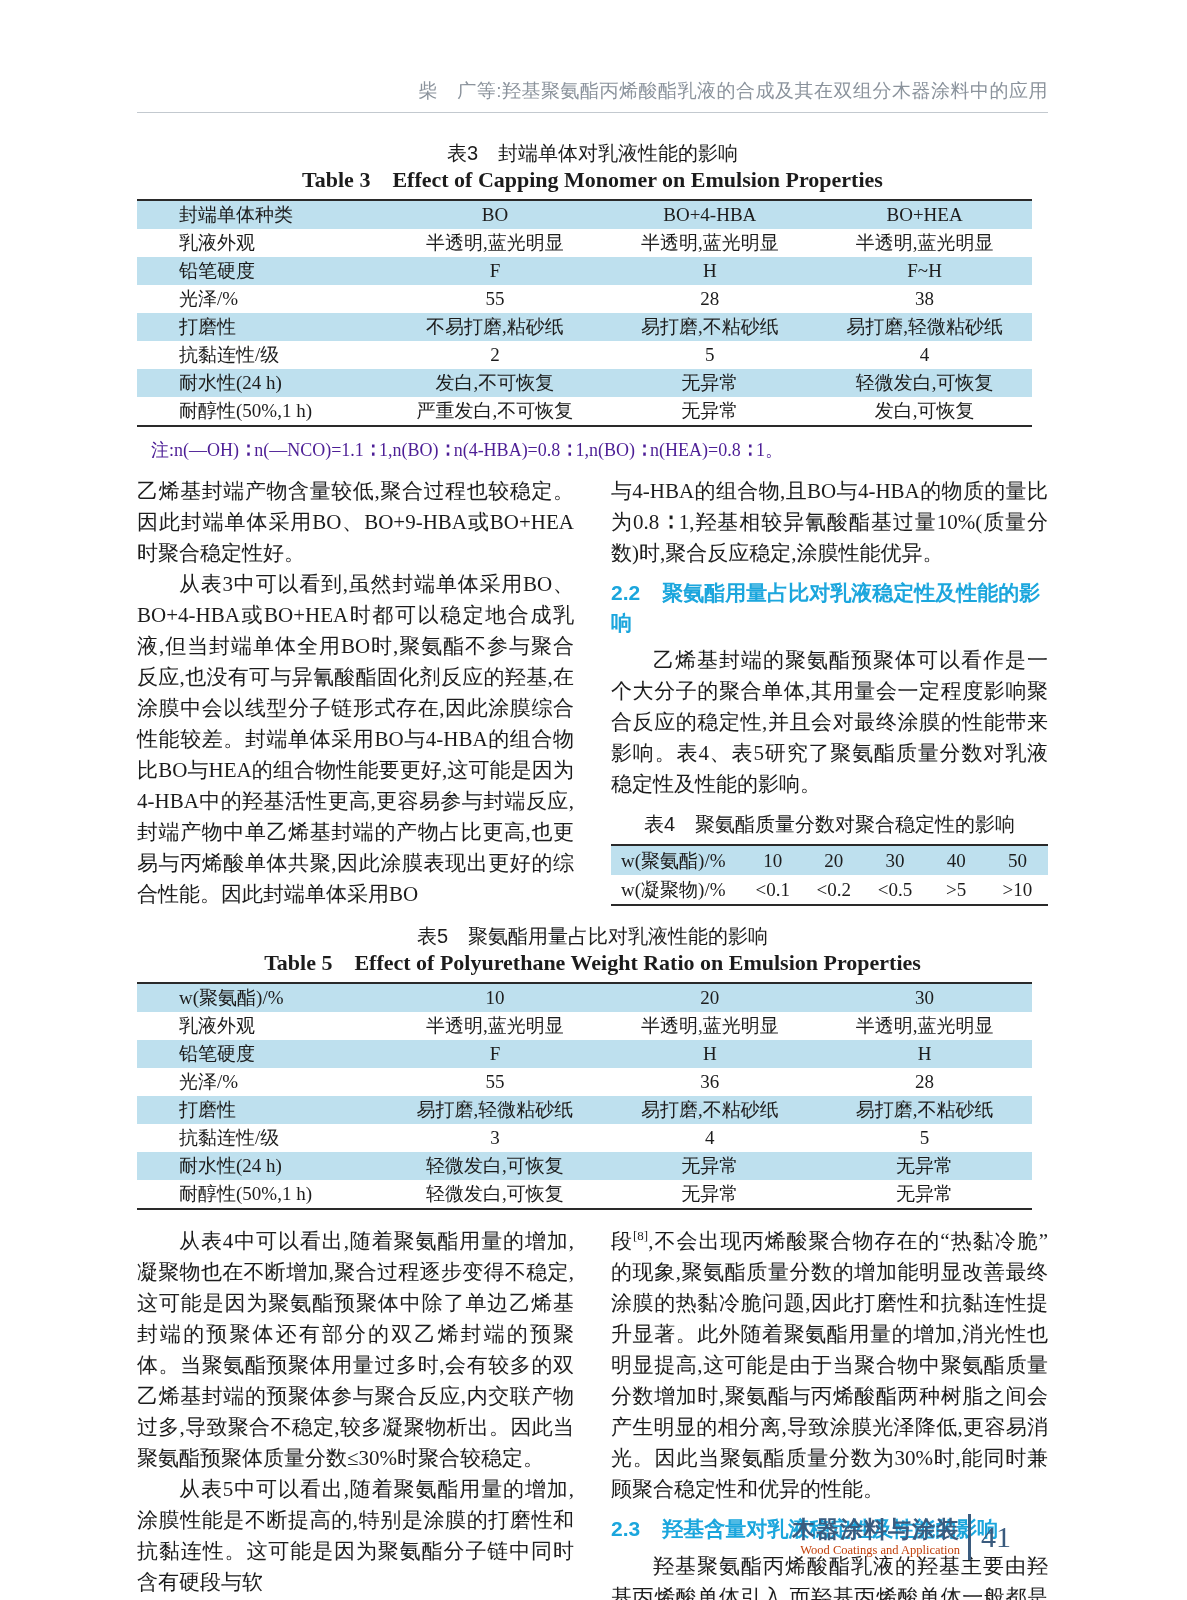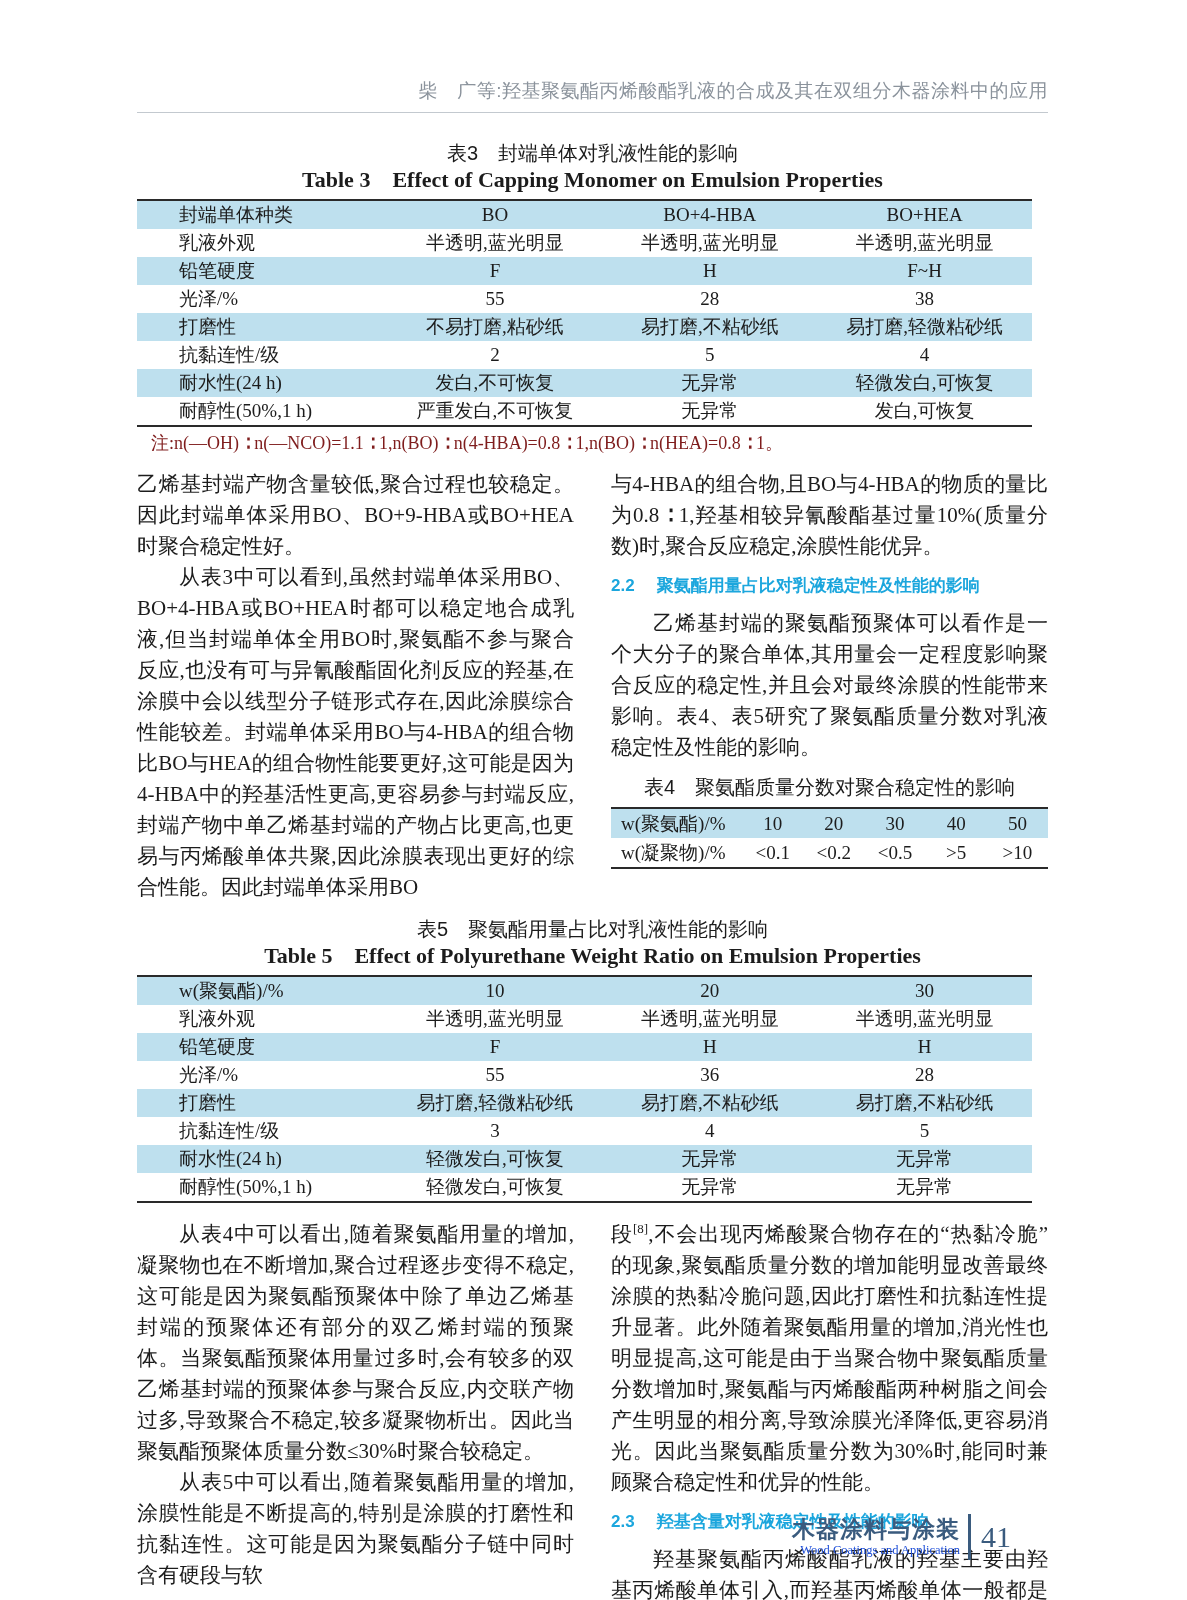--- a/index.html
+++ b/index.html
@@ -43,56 +43,56 @@
   .tbl { width:895px; margin-top:6px; border-top:2px solid #2a2a2a; border-bottom:2px solid #2a2a2a; }
   .tbl td { font-size:19px; height:28px; text-align:center; vertical-align:middle; padding:1px 4px; }
   .tbl td.lbl { text-align:left; padding-left:42px; }
   .tbl tr:nth-child(odd) { background:#bee0ee; }
   .tbl-small { width:100%; margin-top:6px; border-top:2px solid #2a2a2a; border-bottom:2px solid #2a2a2a; }
   .tbl-small td { font-size:19px; height:30px; text-align:center; vertical-align:middle; padding:1px 2px; }
   .tbl-small td.lbl { text-align:left; padding-left:10px; }
   .tbl-small tr:nth-child(odd) { background:#bee0ee; }
 
   .tbl-note {
-    margin-top:4px;
-    font-size:18px; color:#7f1d1d;
+    margin-top:11px;
+    font-size:18px; color:#4c1d95;
     padding-left:14px;
   }
 
   
   .twocol { display:flex; gap:37px; }
   .col { width:437px; }
   .tc1 { margin-top:14px; }
   .tc2 { margin-top:16px; }
   .para {
     font-size:21px; line-height:31px; text-align:justify;
   }
   .para.indent { text-indent:2em; }
   .ref-sup { font-size:13px; vertical-align:super; line-height:0; }
   .sec-head {
     font-family:"Liberation Sans","DejaVu Sans",sans-serif;
-    font-weight:bold; font-size:17px; color:#1ba6dd;
+    font-weight:bold; font-size:21px; color:#1ba6dd;
     margin:9px 0 7px 0; line-height:30px;
   }
   .sec-head .num { margin-right:22px; }
 
   
   .footer {
     position:absolute; right:139px; bottom:40px;
     display:flex; align-items:center;
   }
   .footer .names { text-align:right; }
   .footer .cn {
     font-family:"Liberation Sans","DejaVu Sans",sans-serif;
     font-weight:bold; font-size:23px; color:#3a5b7e; letter-spacing:1px;
     line-height:26px;
   }
   .footer .en {
     font-family:"Liberation Serif","DejaVu Serif",serif;
-    font-size:12.5px; color:#1d4ed8; line-height:16px;
+    font-size:12.5px; color:#c2410c; line-height:16px;
   }
   .footer .bar { width:3px; height:46px; background:#3a5b7e; margin:0 10px 0 8px; }
   .footer .pagenum {
     font-family:"Liberation Serif","DejaVu Serif",serif;
     font-size:30px; color:#3a5b7e;
   }
 </style>
 </head>
 <body>
 

